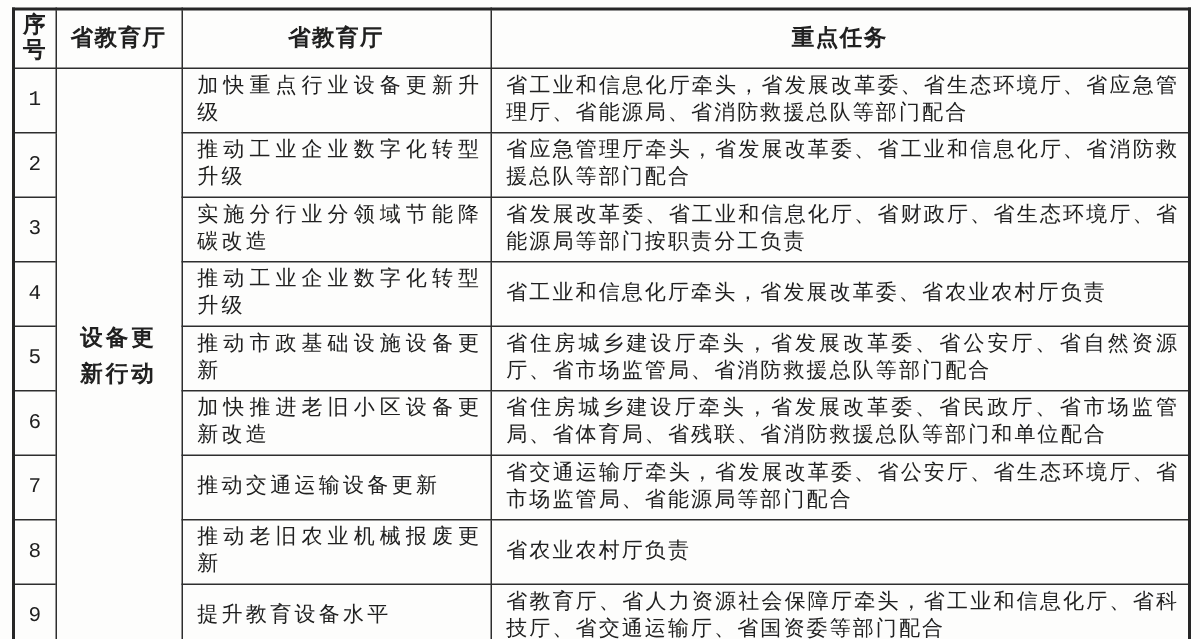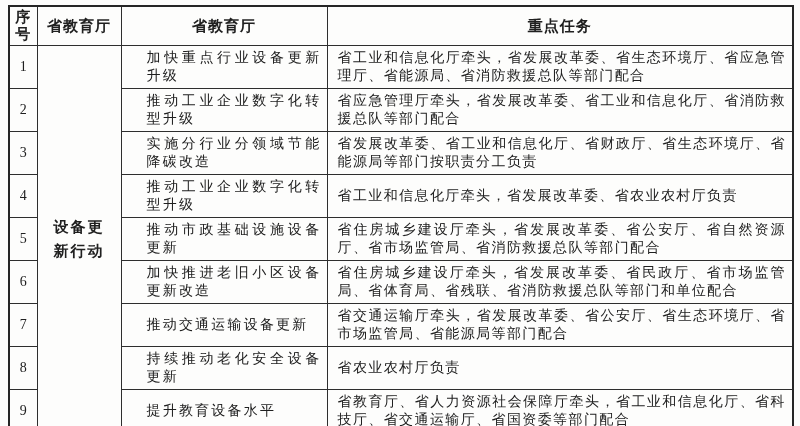--- a/index.html
+++ b/index.html
@@ -6,21 +6,21 @@
     margin: 0;
     padding: 0;
     background: #fdfdfc;
   }
   .page {
     position: relative;
     width: 800px;
     height: 426px;
     background: #fdfdfc;
     overflow: hidden;
-    font-family: Liberation Serif, serif;
+    font-family: Liberation Mono, monospace;
     color: #1e1e1e;
   }
   table.tbl {
     position: absolute;
     left: 8px;
     top: 5px;
     width: 784px;
     border-collapse: collapse;
     table-layout: fixed;
     border: 2px solid #262626;
@@ -59,21 +59,21 @@
     font-weight: bold;
     font-size: 15px;
     letter-spacing: 2px;
     line-height: 24px;
     padding: 0 8px;
   }
   td.task {
     text-align: justify;
     letter-spacing: 2.2px;
     line-height: 18px;
-    padding: 3px 5px 3px 25px;
+    padding: 3px 5px 3px 10px;
   }
   td.unit {
     text-align: justify;
     letter-spacing: 1.4px;
     line-height: 18px;
     padding: 3px 6px 3px 10px;
     margin-top: 36px;
   }
 </style>
 </head>
@@ -127,21 +127,21 @@
         <td class="task">加快推进老旧小区设备更新改造</td>
         <td class="unit">省住房城乡建设厅牵头，省发展改革委、省民政厅、省市场监管局、省体育局、省残联、省消防救援总队等部门和单位配合</td>
       </tr>
       <tr>
         <td class="no">7</td>
         <td class="task">推动交通运输设备更新</td>
         <td class="unit">省交通运输厅牵头，省发展改革委、省公安厅、省生态环境厅、省市场监管局、省能源局等部门配合</td>
       </tr>
       <tr>
         <td class="no">8</td>
-        <td class="task">持续推动老化安全设备更新</td>
+        <td class="task">推动老旧农业机械报废更新</td>
         <td class="unit">省农业农村厅负责</td>
       </tr>
       <tr>
         <td class="no">9</td>
         <td class="task">提升教育设备水平</td>
         <td class="unit">省教育厅、省人力资源社会保障厅牵头，省工业和信息化厅、省科技厅、省交通运输厅、省国资委等部门配合</td>
       </tr>
     </tbody>
   </table>
 </div>

